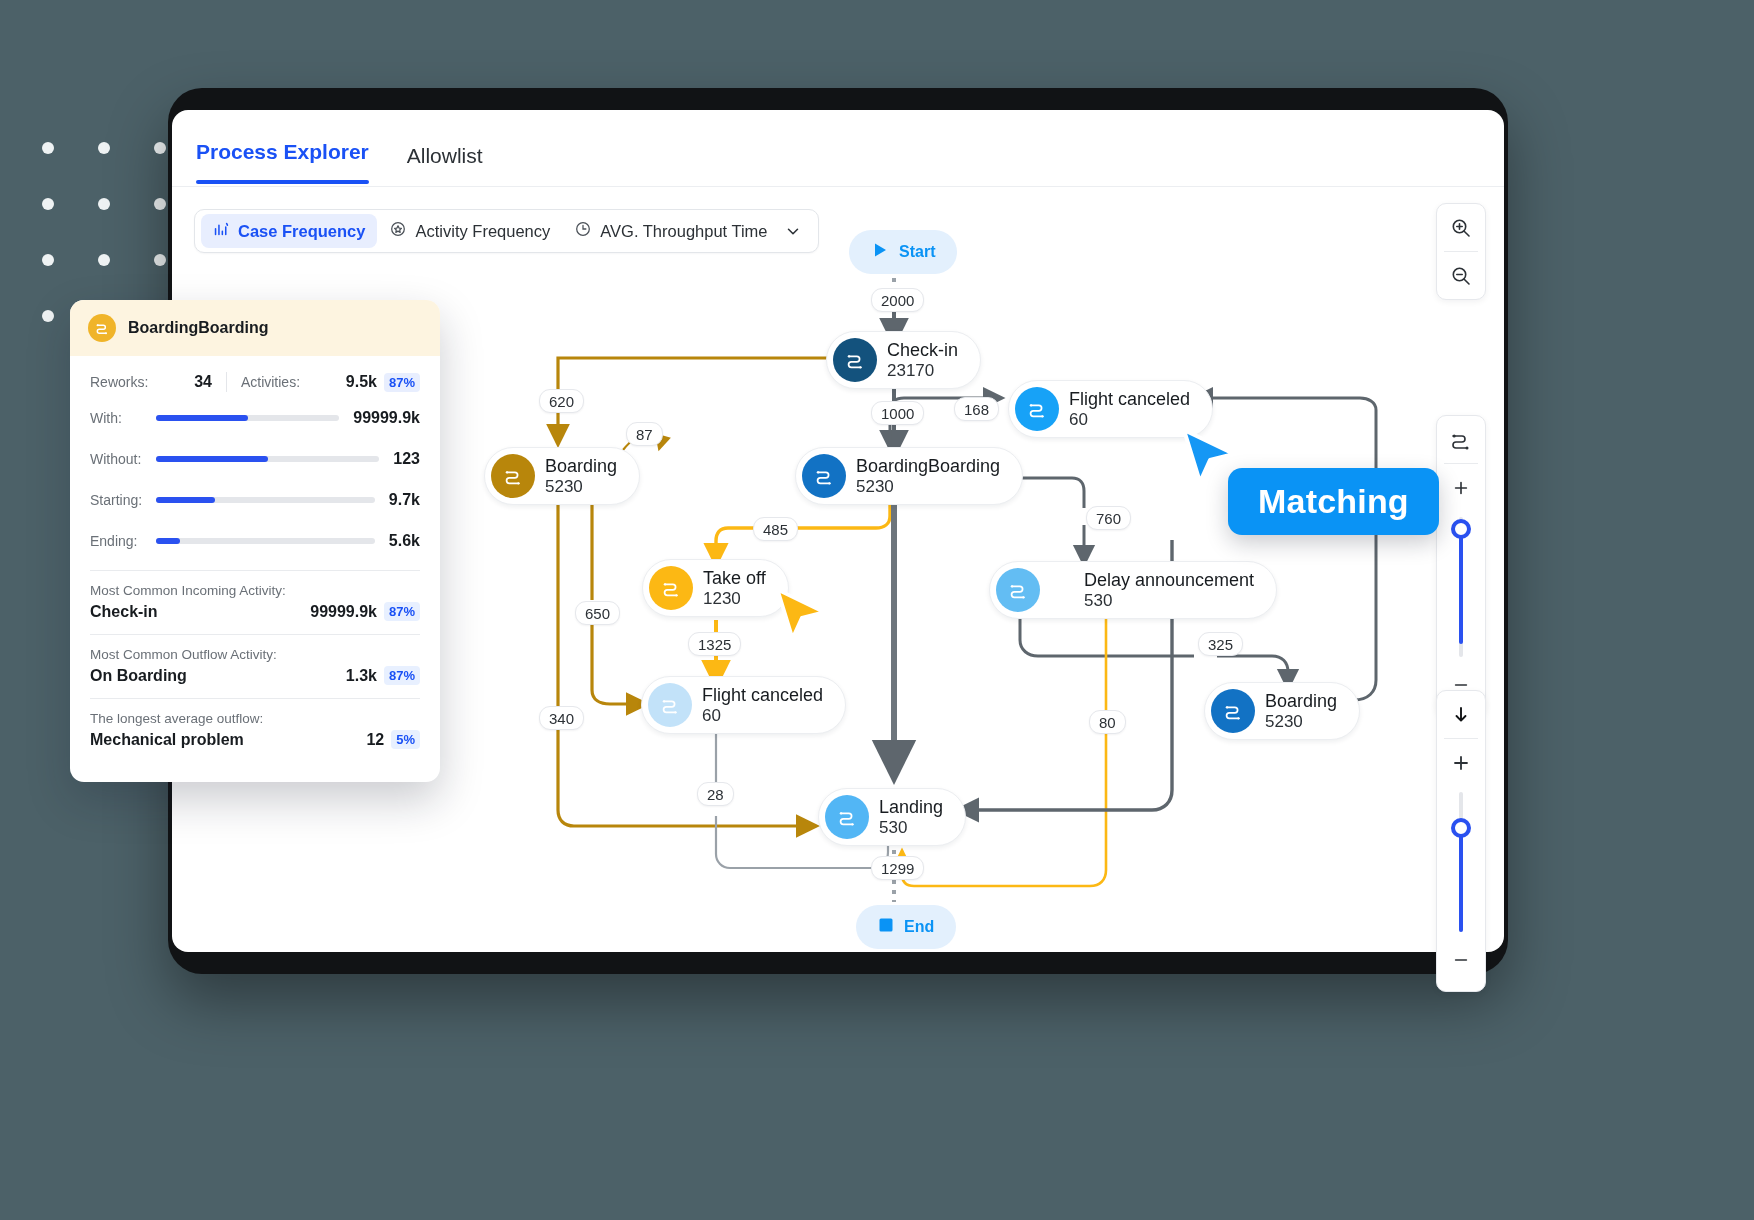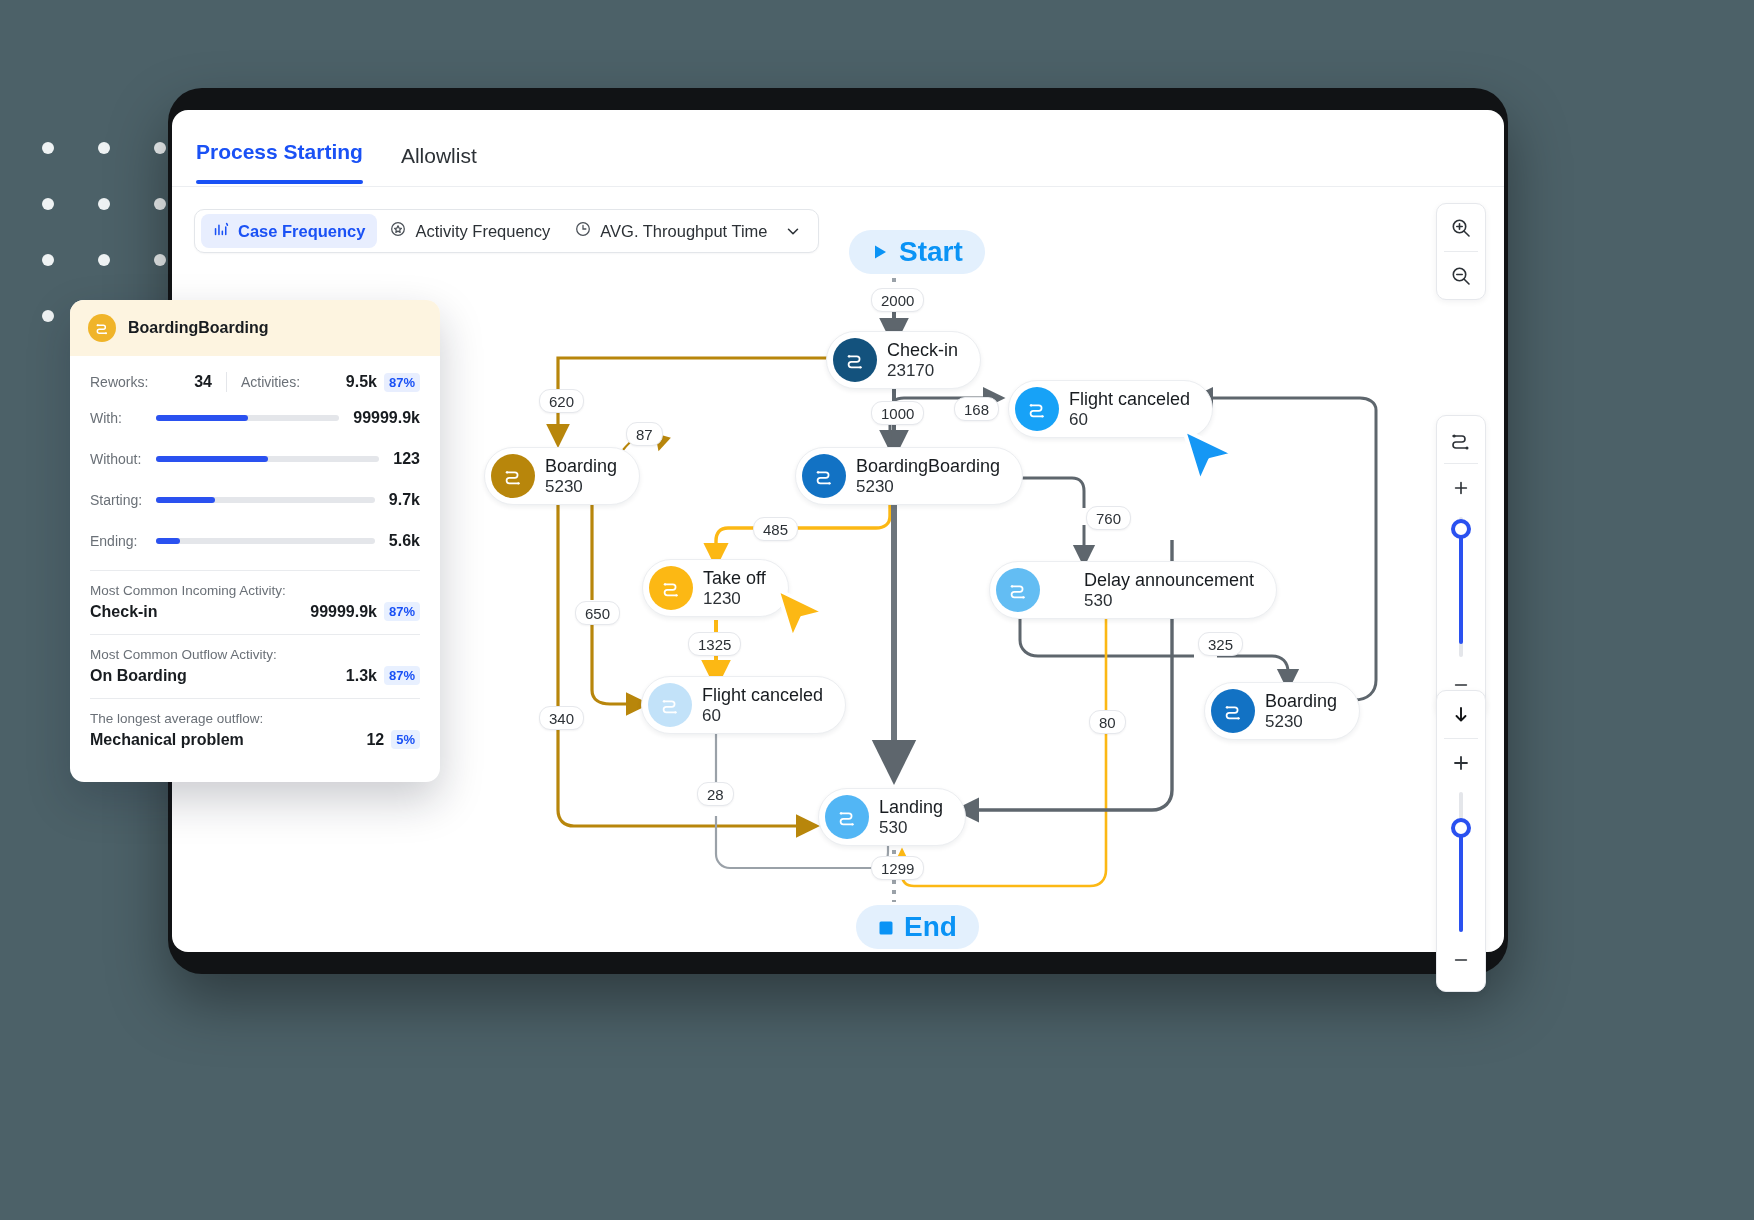--- a/index.html
+++ b/index.html
@@ -99,21 +99,21 @@
   }
   .node .txt { display:flex; flex-direction: column; justify-content:center; line-height: 1.15; }
   .node .nm { font-size: 18px; color:#181c20; white-space: nowrap; }
   .node .ct { font-size: 17px; color:#2c3136; }
 
   .endpoint {
     position:absolute; display:flex; align-items:center; gap:10px;
     height: 44px; padding: 0 22px; border-radius: 22px;
     background: #e3f0fd; cursor: pointer;
   }
-  .endpoint span { font-size: 28px; font-weight: 700; color: #0a93f5; }
+  .endpoint span { font-size: 16px; font-weight: 700; color: #0a93f5; }
 
   .edgelabel {
     position:absolute; background:#fff; border:1px solid #e6e8ec; border-radius: 11px;
     height: 24px; padding: 0 9px; font-size: 15px; color:#2c3136;
     display:flex; align-items:center; justify-content:center;
     box-shadow: 0 1px 2px rgba(16,24,40,.05);
   }
 
   
   .callout {
@@ -187,21 +187,21 @@
     <i style="left:4px;  top:172px;"></i>
       <i style="left:60px;top:172px;"></i>
       <i style="left:116px;top:172px;"></i>
   </div>
 
   <div class="tablet"></div>
 
   <div class="screen">
 
     <div class="tabbar">
-      <div class="tab active">Process Starting</div>
+      <div class="tab active">Process Explorer</div>
       <div class="tab">Allowlist</div>
     </div>
   </div>
 
   <div class="metricbar">
     <div class="segment">
       <div class="seg-item active">
         <span>
           <svg width="17" height="17" viewBox="0 0 20 20" fill="none" stroke-width="1.8">
             <path d="M3 16V9M7 16V5M11 16v-4M15 16V7" stroke="#1a51f5" stroke-linecap="round"></path>
@@ -536,20 +536,21 @@
     <svg width="66" height="66" viewBox="0 0 66 66">
       <path d="M8,6 L58,30 L34,36 L24,58 z" fill="#1597f5" stroke="#fff" stroke-width="4" stroke-linejoin="round"></path>
     </svg>
   </div>
   <div class="cursor" style="left:770px; top:584px;">
     <svg width="62" height="62" viewBox="0 0 66 66">
       <path d="M8,6 L58,30 L34,36 L24,58 z" fill="#fcb814" stroke="#fff" stroke-width="4" stroke-linejoin="round"></path>
     </svg>
   </div>
 
+  <div class="callout" id="callout-matching">Matching</div>
 
   <div class="panel">
     <div class="panel-head">
       <span class="ic">
         <svg width="16" height="16" viewBox="0 0 24 24" fill="none" stroke="#fff" stroke-width="2.2">
             <path d="M5 8h9a3 3 0 0 1 0 6H8a3 3 0 0 0 0 6h10" stroke-linecap="round"></path>
             <circle cx="5.6" cy="8" r="1.5" fill="#fff" stroke="none"></circle>
             <circle cx="18" cy="20" r="1.5" fill="#fff" stroke="none"></circle>
           </svg>
       </span>

